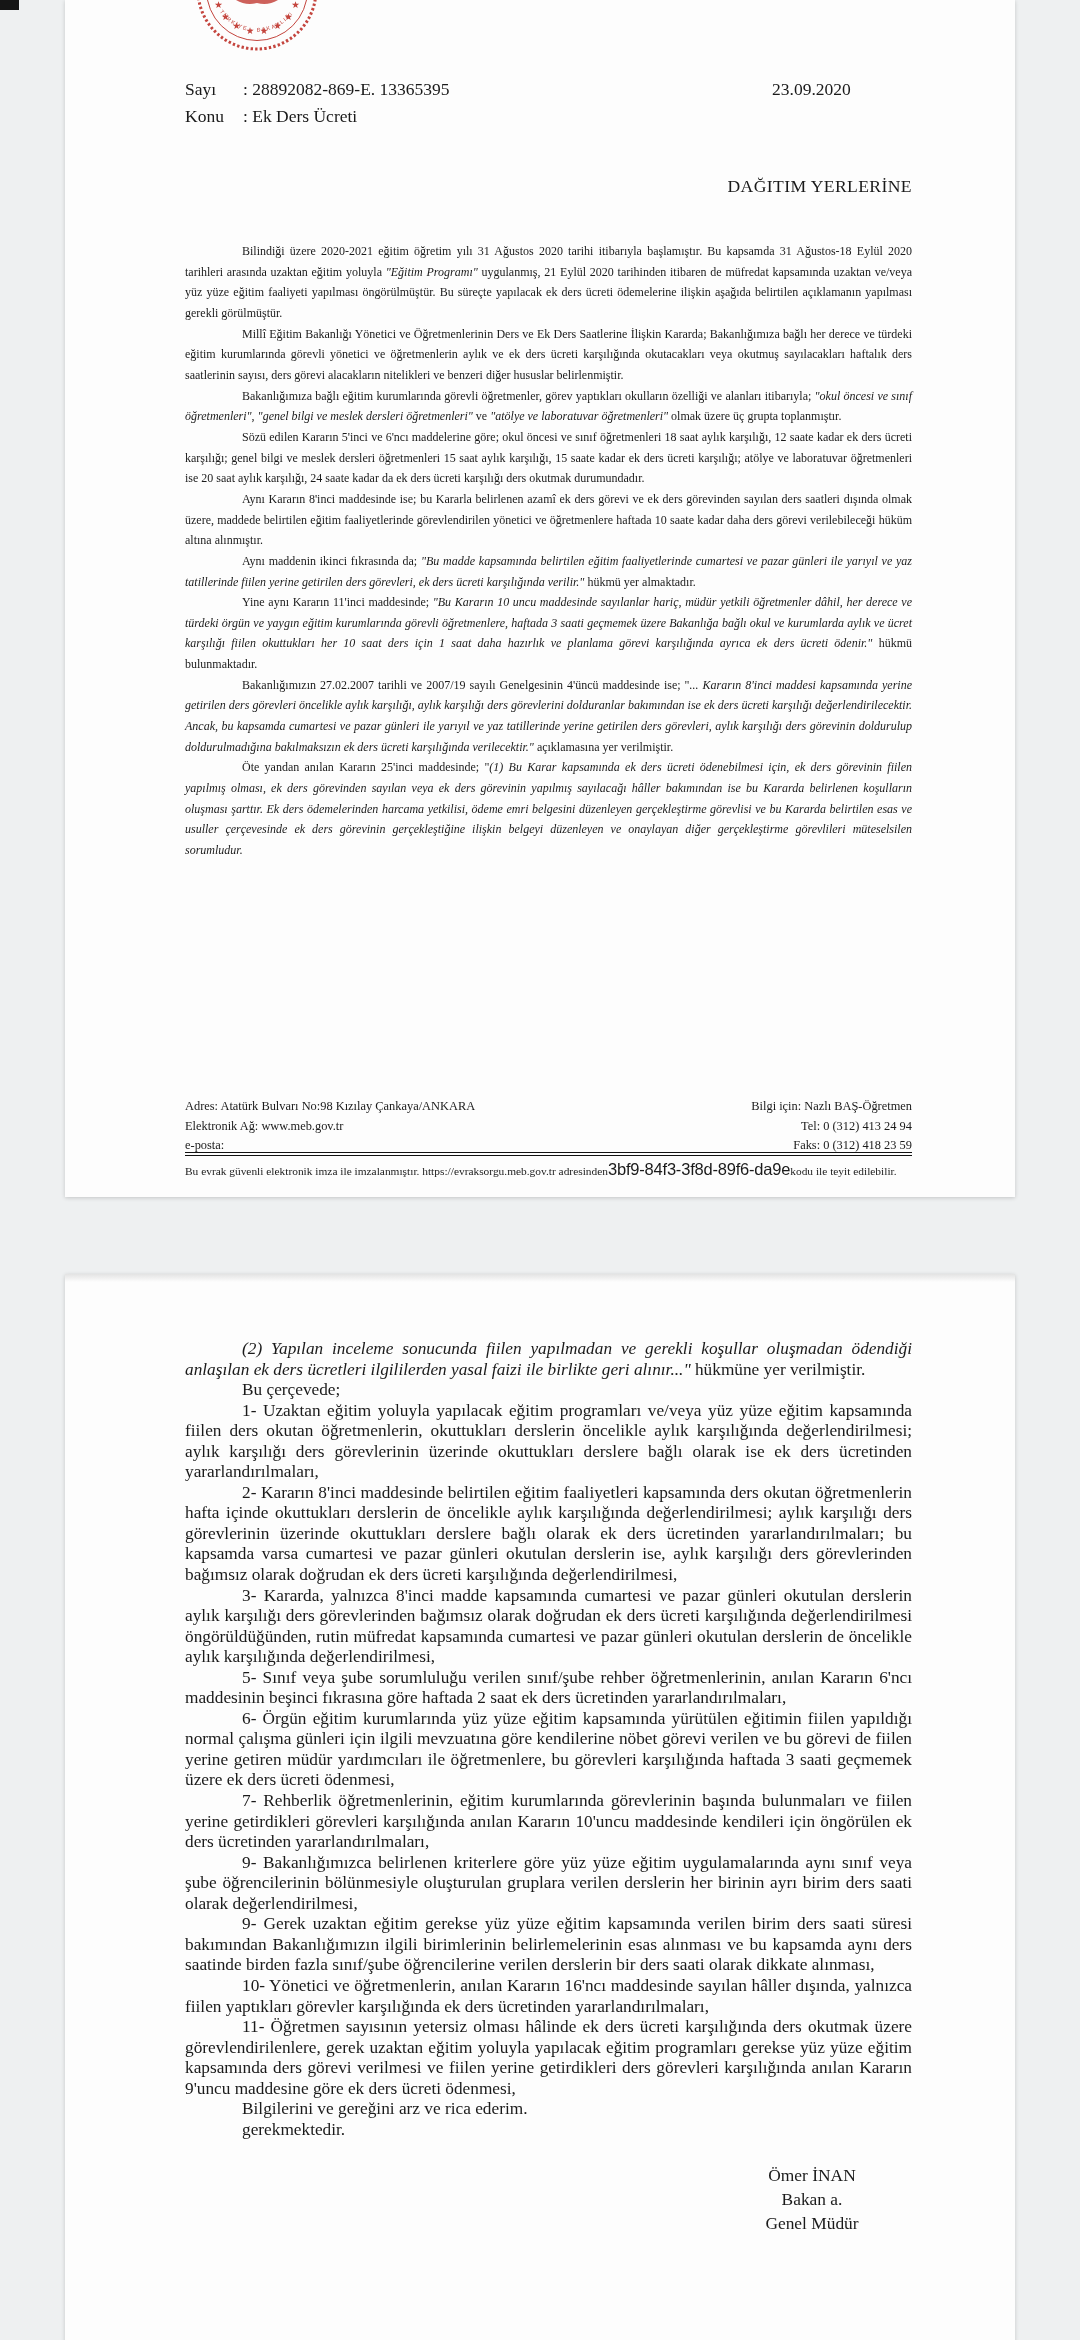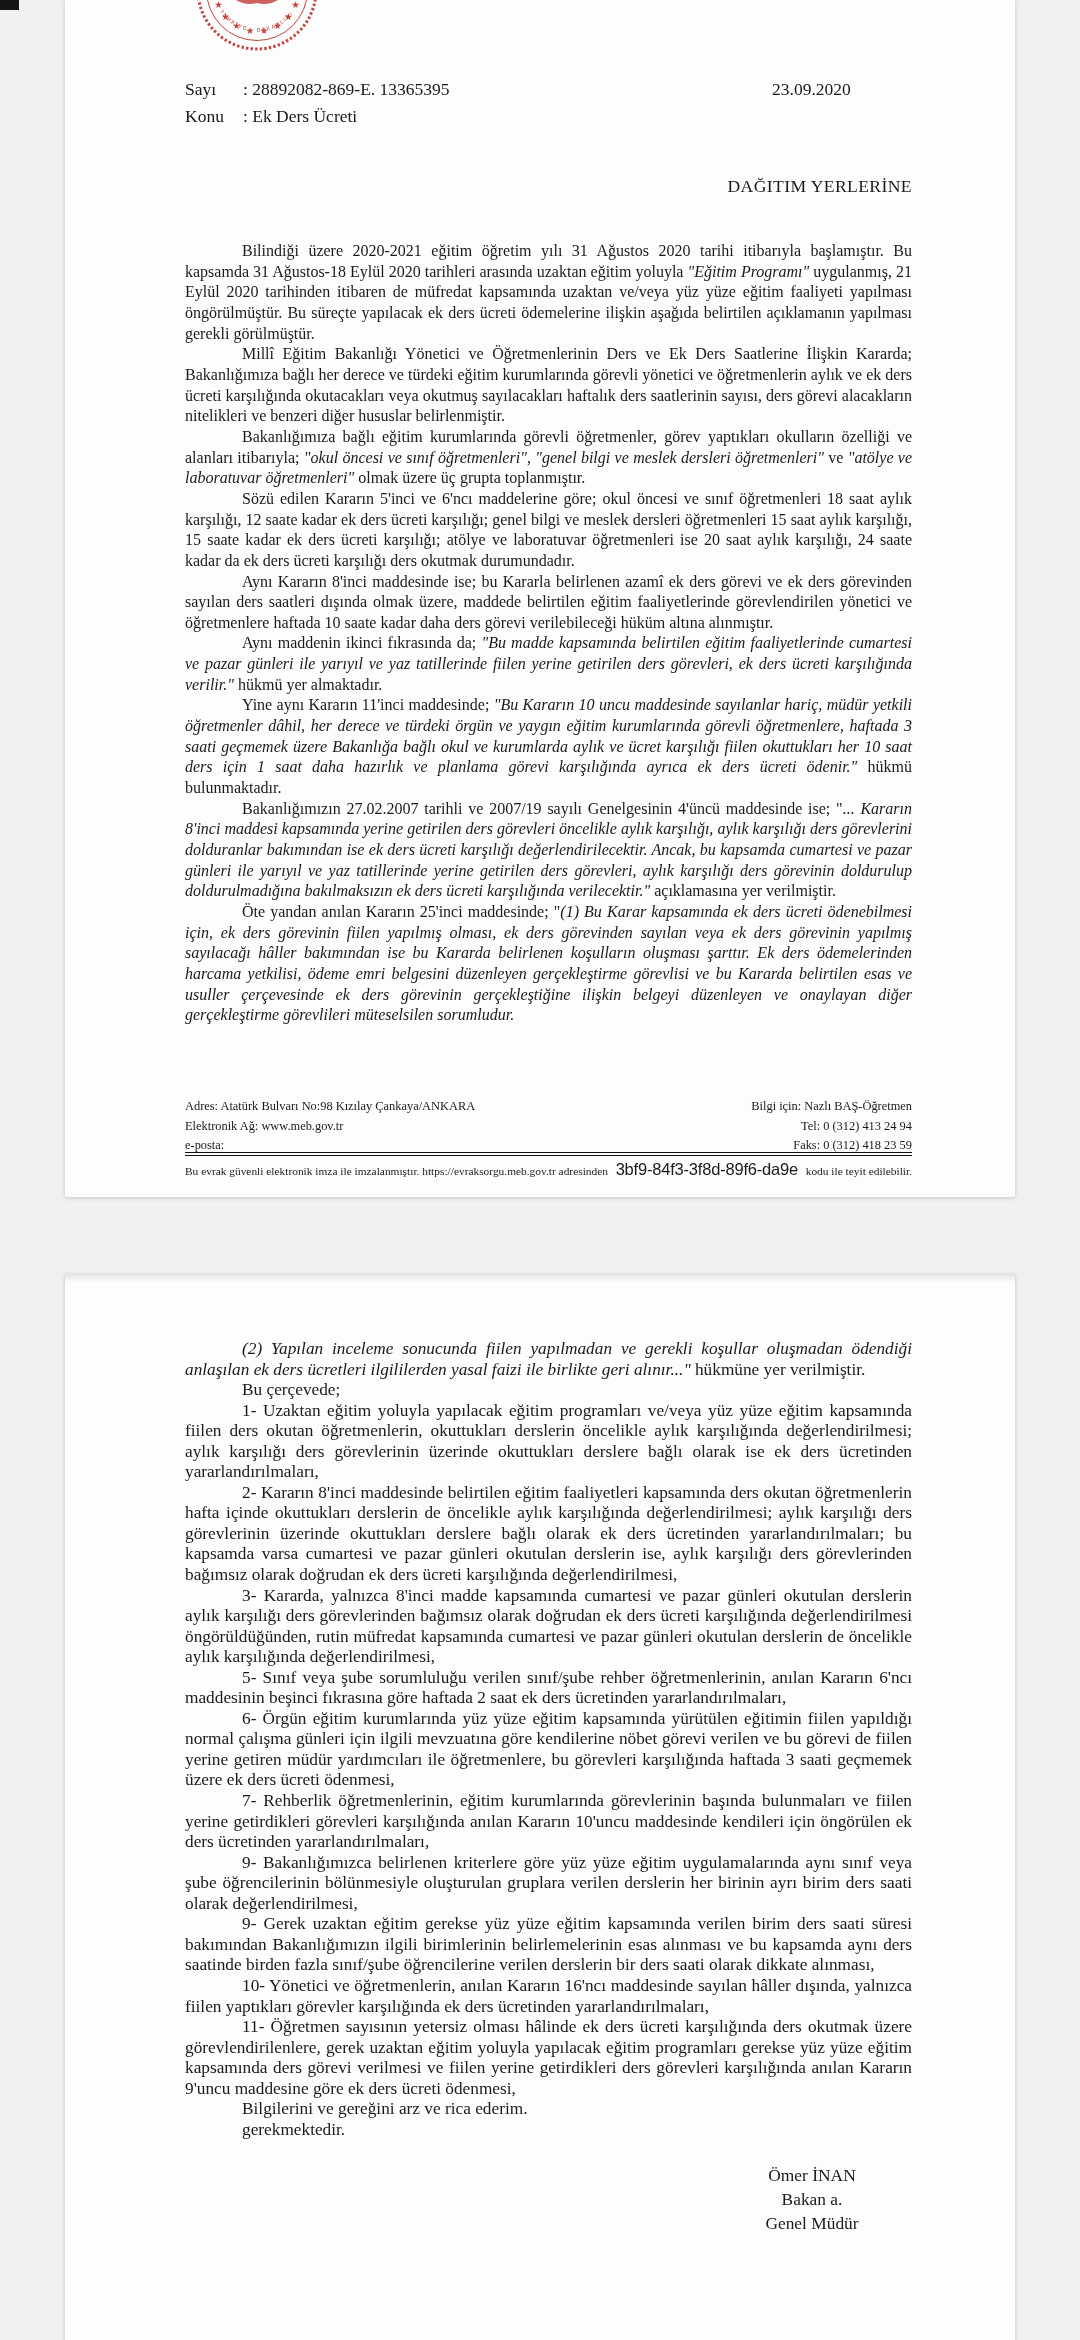--- a/index.html
+++ b/index.html
@@ -23,29 +23,29 @@
 
   .seal{position:absolute;left:131px;top:0;width:122px;height:54px;overflow:hidden;}
 
   .col{position:absolute;left:120px;width:727px;}
   .meta{top:76px;font-size:17.5px;line-height:27px;}
   .meta-row{position:relative;}
   .meta-label{display:inline-block;width:58px;}
   .meta-date{position:absolute;left:587px;top:0;}
   .heading{top:176px;text-align:right;font-size:17.6px;letter-spacing:.4px;}
 
-  .bodytext{top:241px;font-size:16px;line-height:20.65px;text-align:justify;}
+  .bodytext{top:241px;font-size:12px;line-height:20.65px;text-align:justify;}
   .bodytext p{margin:0;text-indent:57px;}
   .it{font-style:italic;}
 
   .addr{top:1097px;font-size:12.4px;line-height:19.6px;display:flex;justify-content:space-between;}
   .addr .right{text-align:right;}
 
   .esig{top:1152px;border-top:4px double #111;padding-top:4px;
-    font-size:11.4px;display:flex;align-items:baseline;justify-content:space-between;white-space:nowrap;}
+    font-size:11.4px;display:flex;align-items:baseline;white-space:nowrap;}
   .esig .code{font-family:"Liberation Sans","DejaVu Sans",sans-serif;font-size:16.5px;letter-spacing:-.2px;}
 
   .body2{top:65px;font-size:17.3px;line-height:20.55px;text-align:justify;}
   .body2 p{margin:0;text-indent:57px;}
 
   .signature{margin-top:24px;margin-left:527px;width:200px;text-align:center;
     font-size:17.4px;line-height:23.6px;text-indent:0 !important;}
   .signature p{text-indent:0;}
 
   .distribution{position:absolute;left:120px;top:1100px;font-size:17.4px;text-decoration:underline;}

